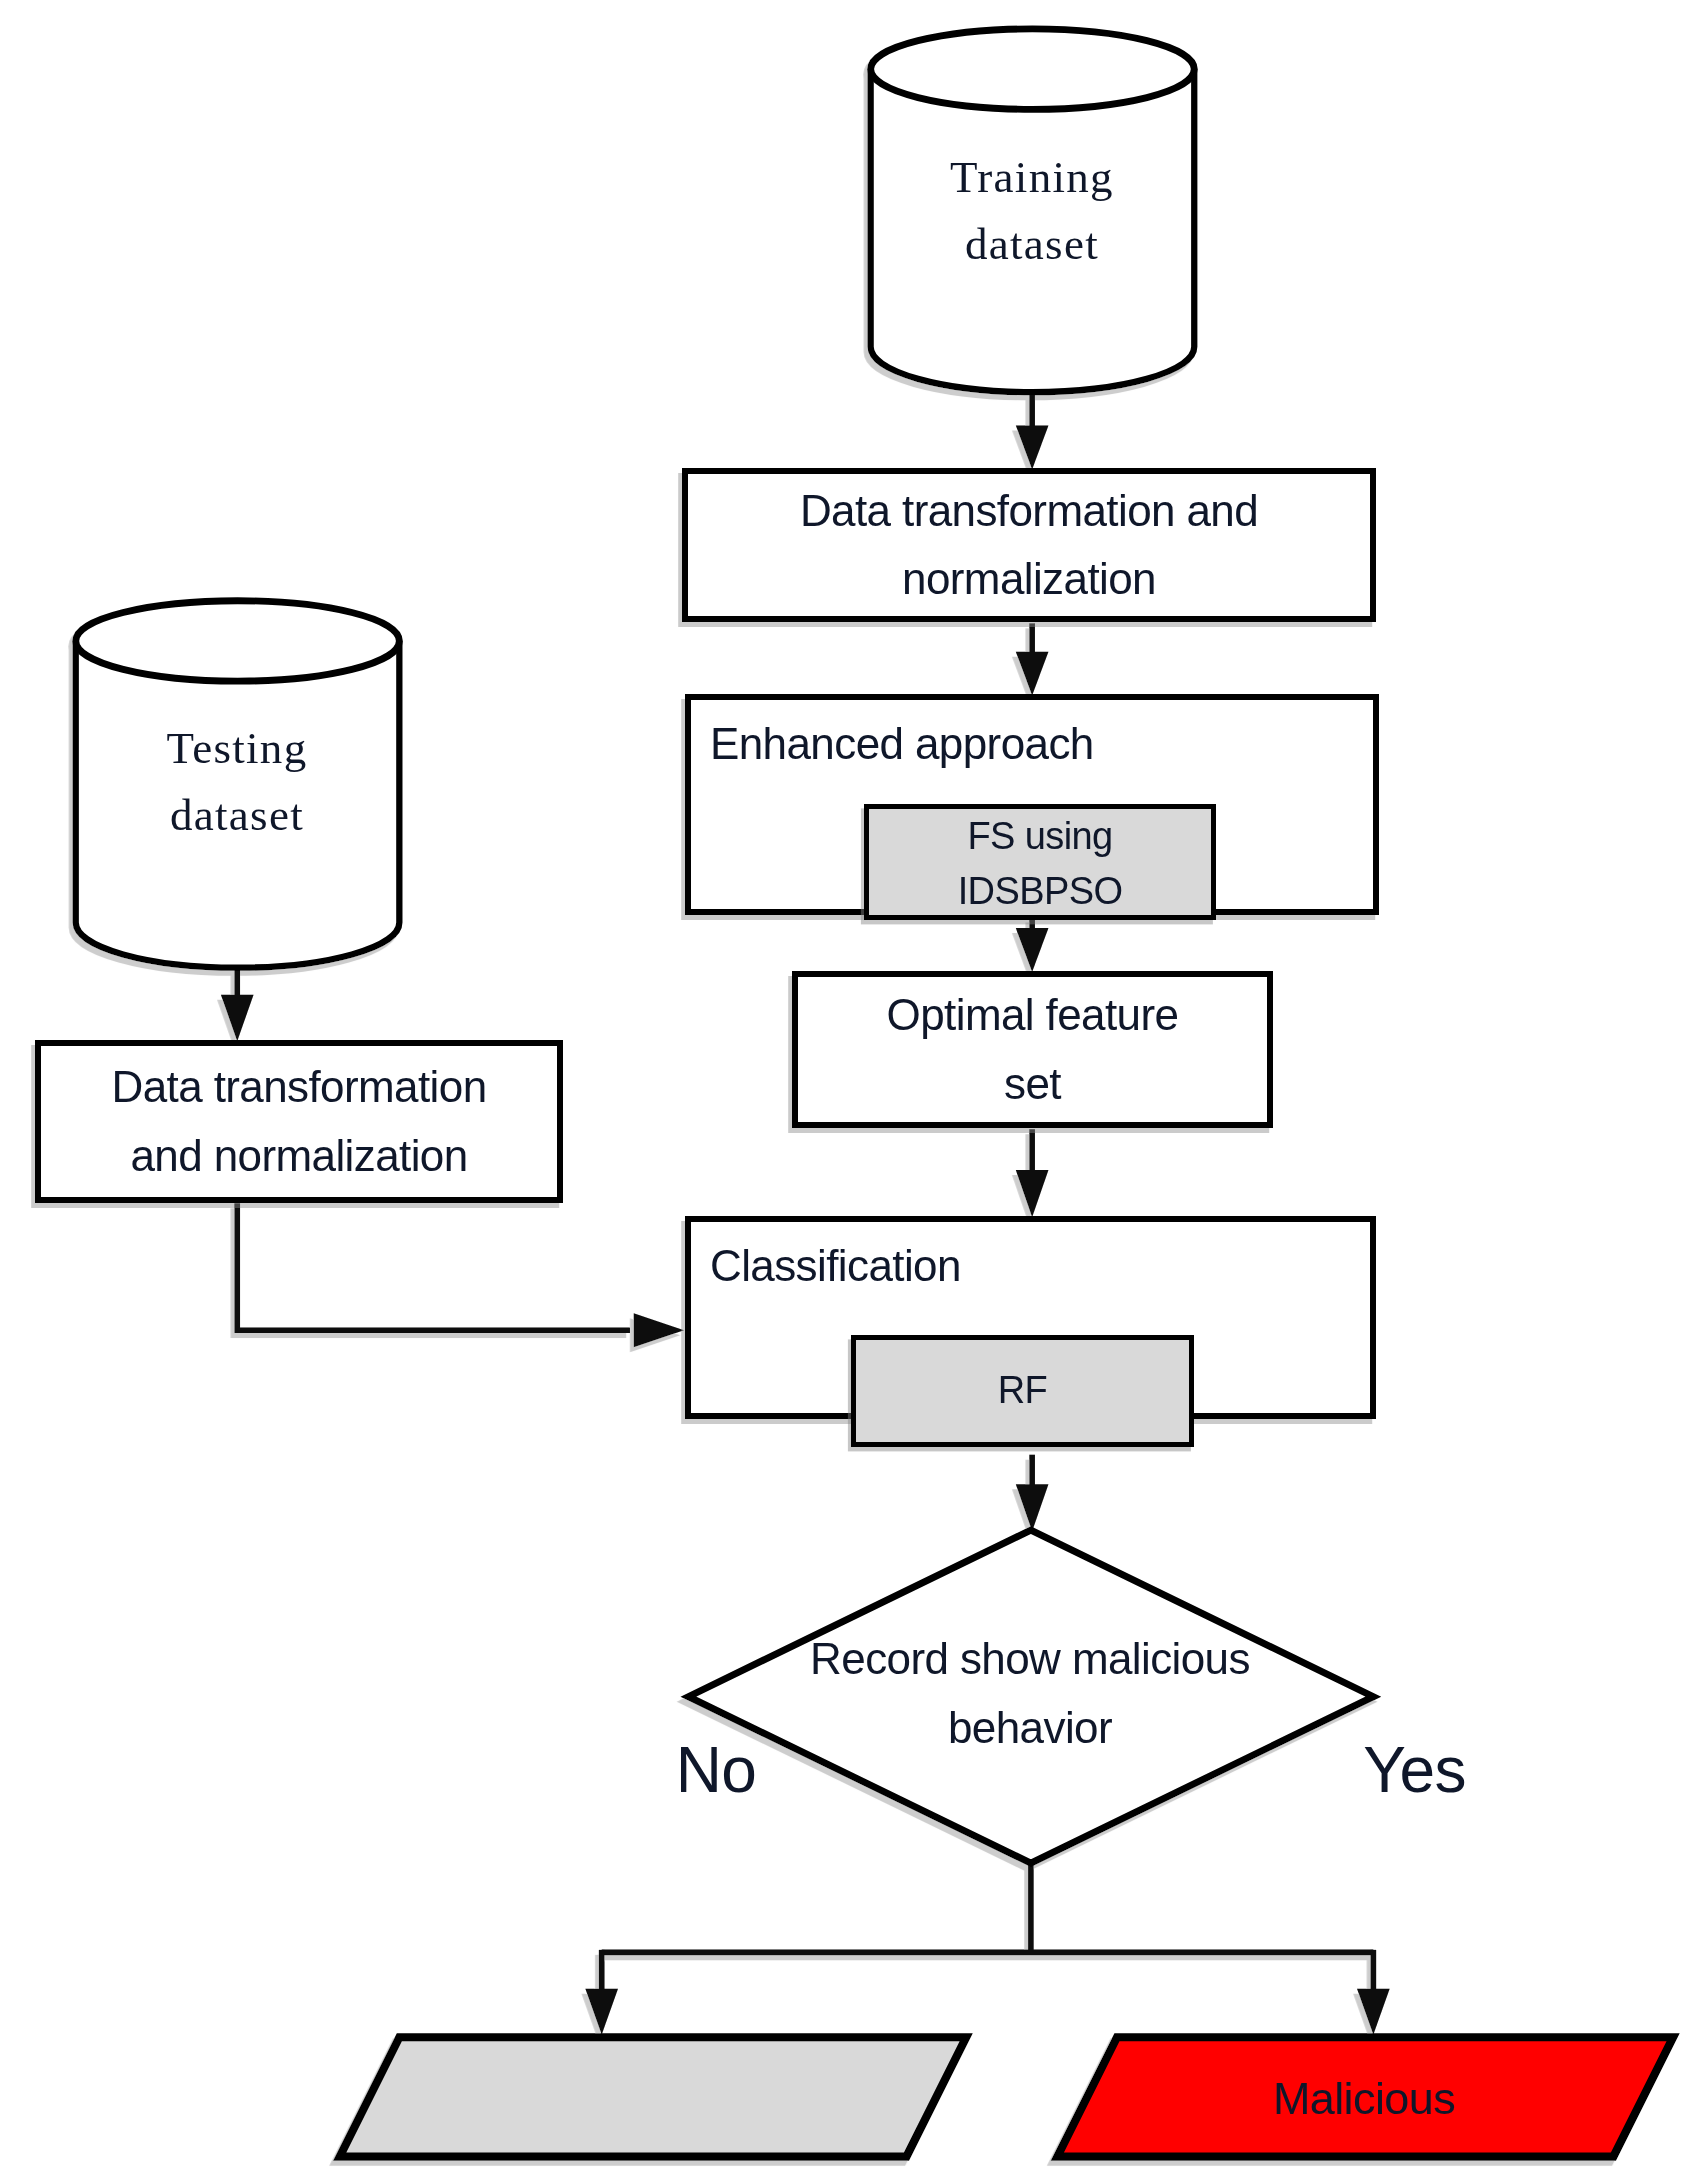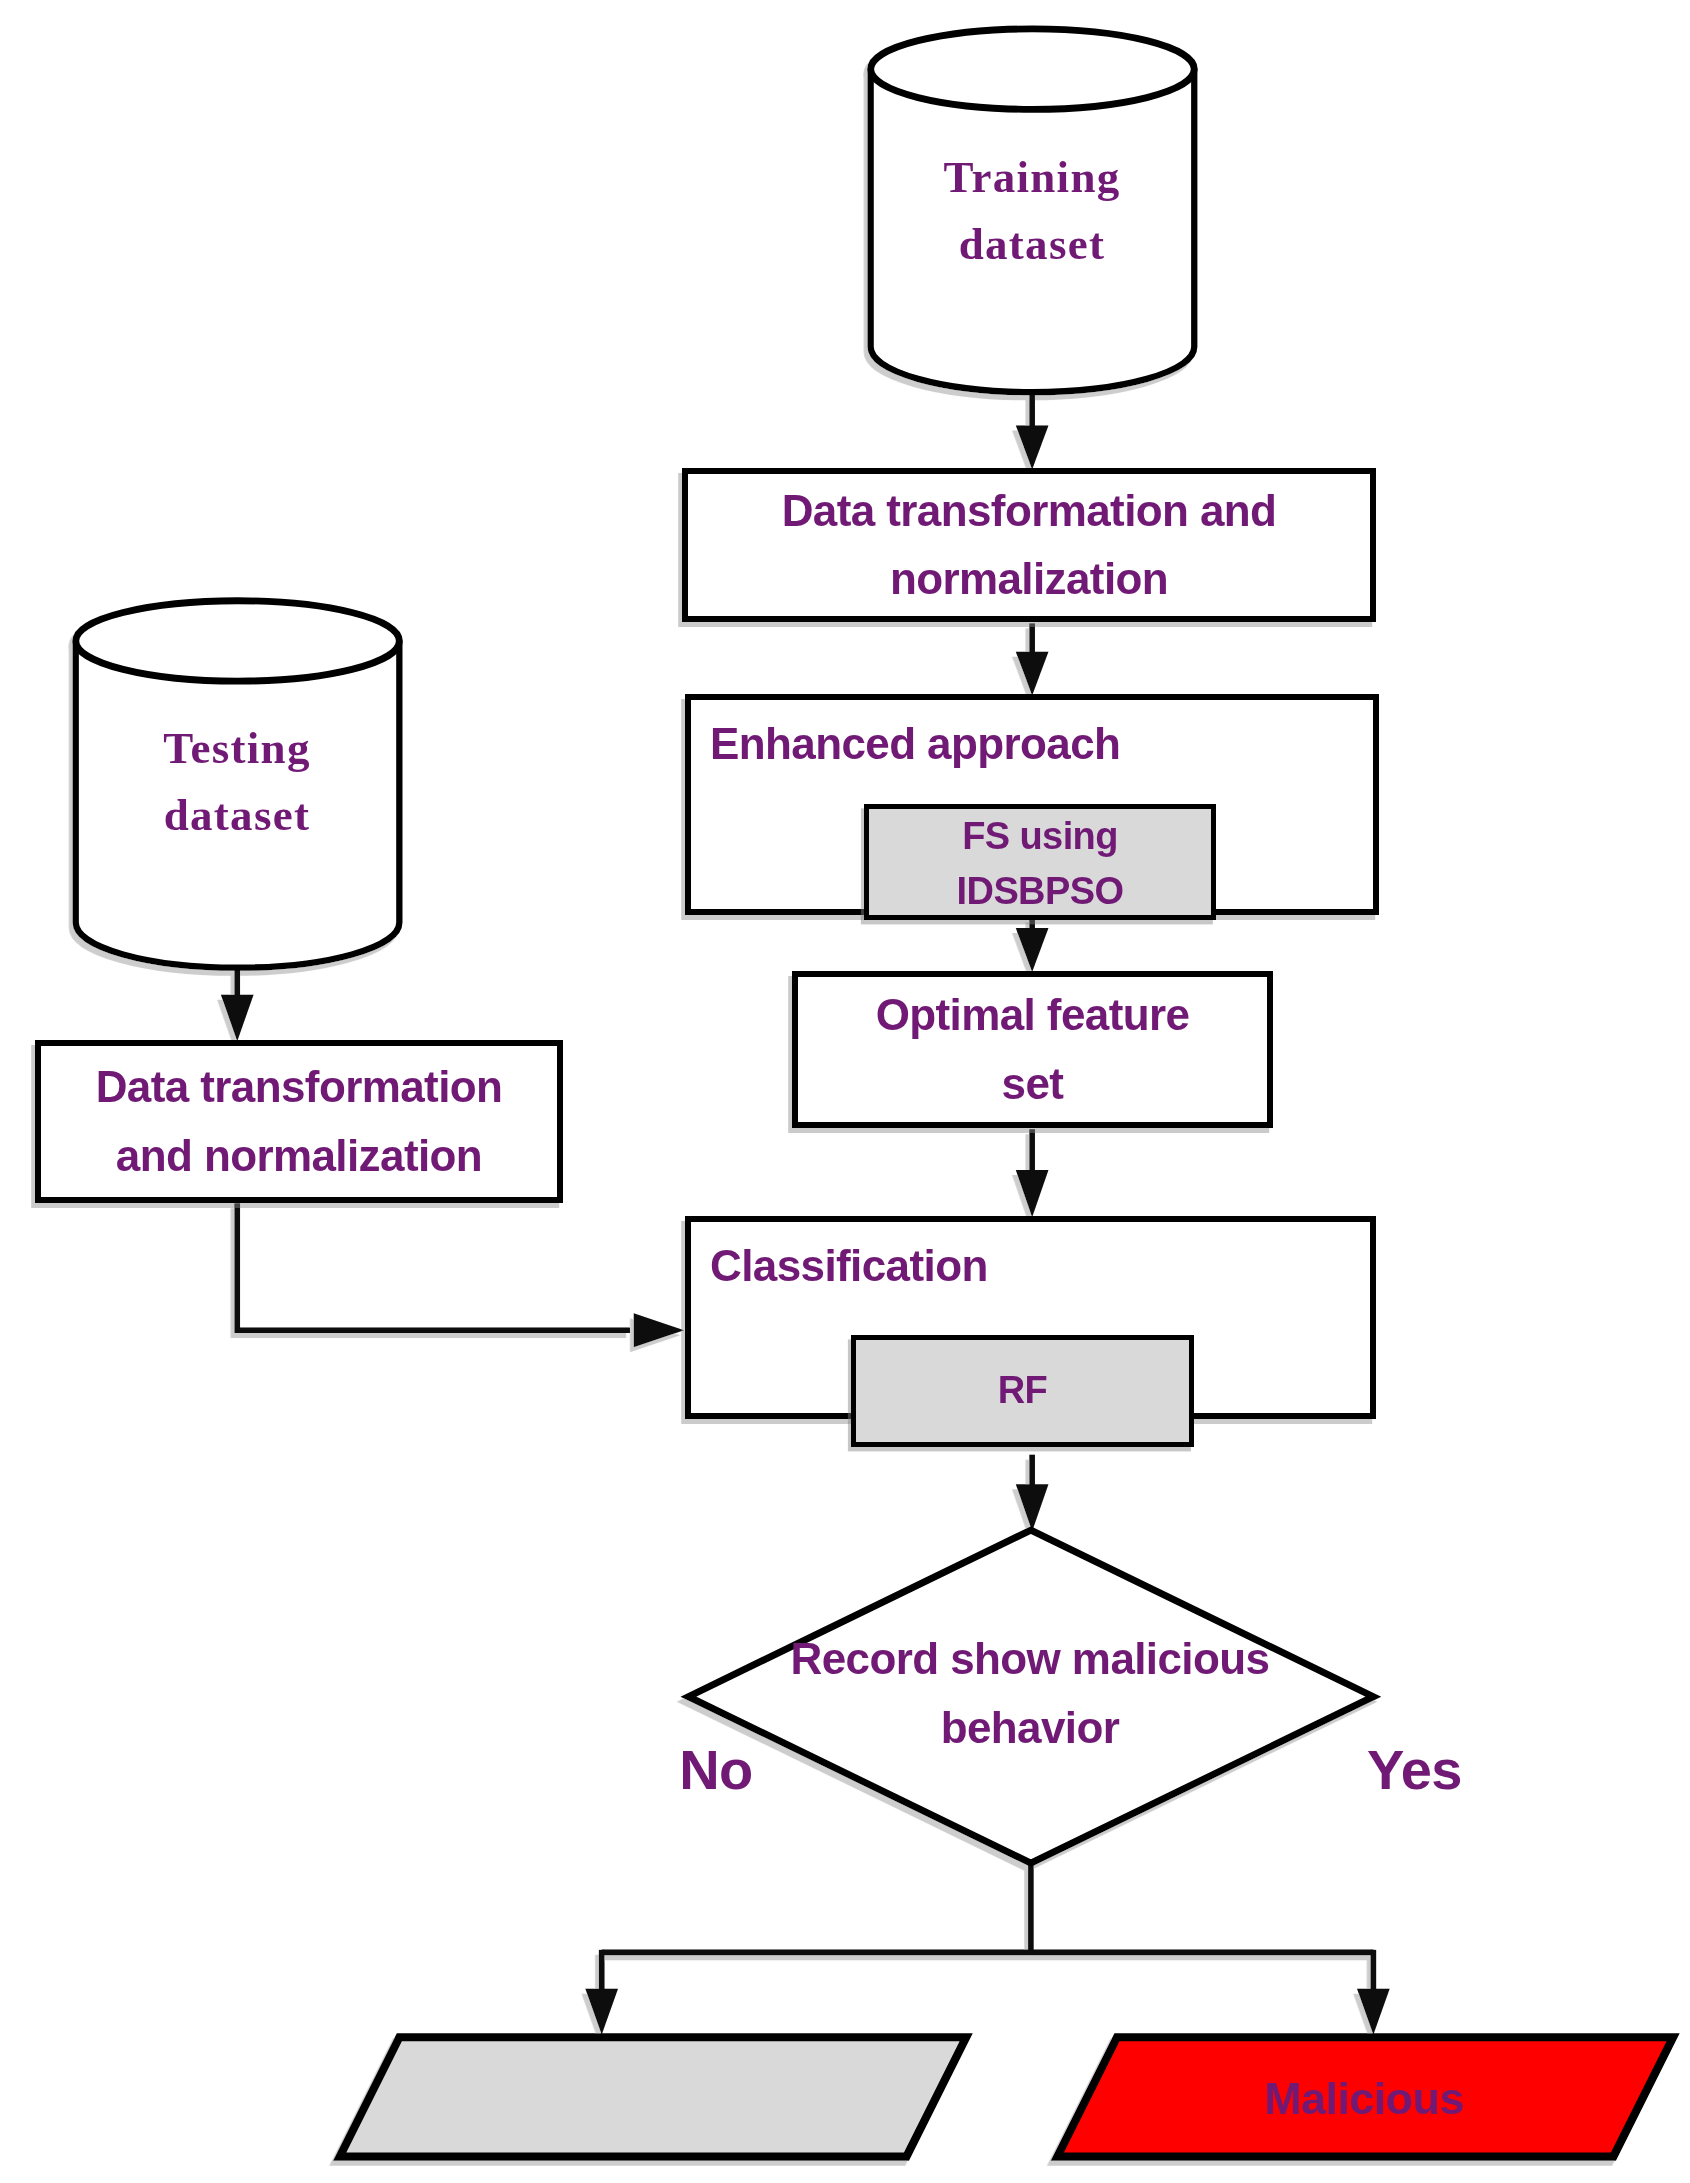--- a/index.html
+++ b/index.html
@@ -23,33 +23,33 @@
   .inner-box {
     position: absolute;
     box-sizing: border-box;
     background: #d9d9d9;
     border: 5.7px solid #000000;
     box-shadow: -3.1px 4.4px 0 rgba(130,130,130,0.45);
     display: flex; flex-direction: column; justify-content: space-around; align-items: center;
   }
   .lbl {
     white-space: pre-line;
-    color: #701a75;
-    font-weight: 700;
+    color: #0f172a;
+    font-weight: 400;
     text-align: center;
   }
   .flex-center { display: flex; align-items: center; justify-content: center; }
   .abs { position: absolute; }
 
   .box-label-center { width: 100%; height: 100%; display: flex; align-items: center; justify-content: center; }
   .sans70 { font-size: 44px; line-height: 1.55; letter-spacing: -0.6px; border-radius: 16px; }
   .sans60 { font-size: 38px; line-height: 1.45; letter-spacing: -0.6px; }
   .serif-label { font-family: "Liberation Serif", serif; font-size: 45px; line-height: 1.5; letter-spacing: 1.3px; }
   .corner-label { position: absolute; left: 19px; top: 19px; font-size: 44px; letter-spacing: -0.6px; text-align: left; }
-  .edge-label { font-size: 56px; letter-spacing: -0.6px; }
+  .edge-label { font-size: 64px; letter-spacing: -0.6px; }
   .out-label { font-size: 45px; letter-spacing: -0.6px; }
 </style>
 </head>
 <body>
 
 <div id="canvas">
 
   <svg id="shapes" viewBox="0 0 2690 3474">
     <defs>
       <filter id="ds" x="-10%" y="-10%" width="125%" height="125%">

